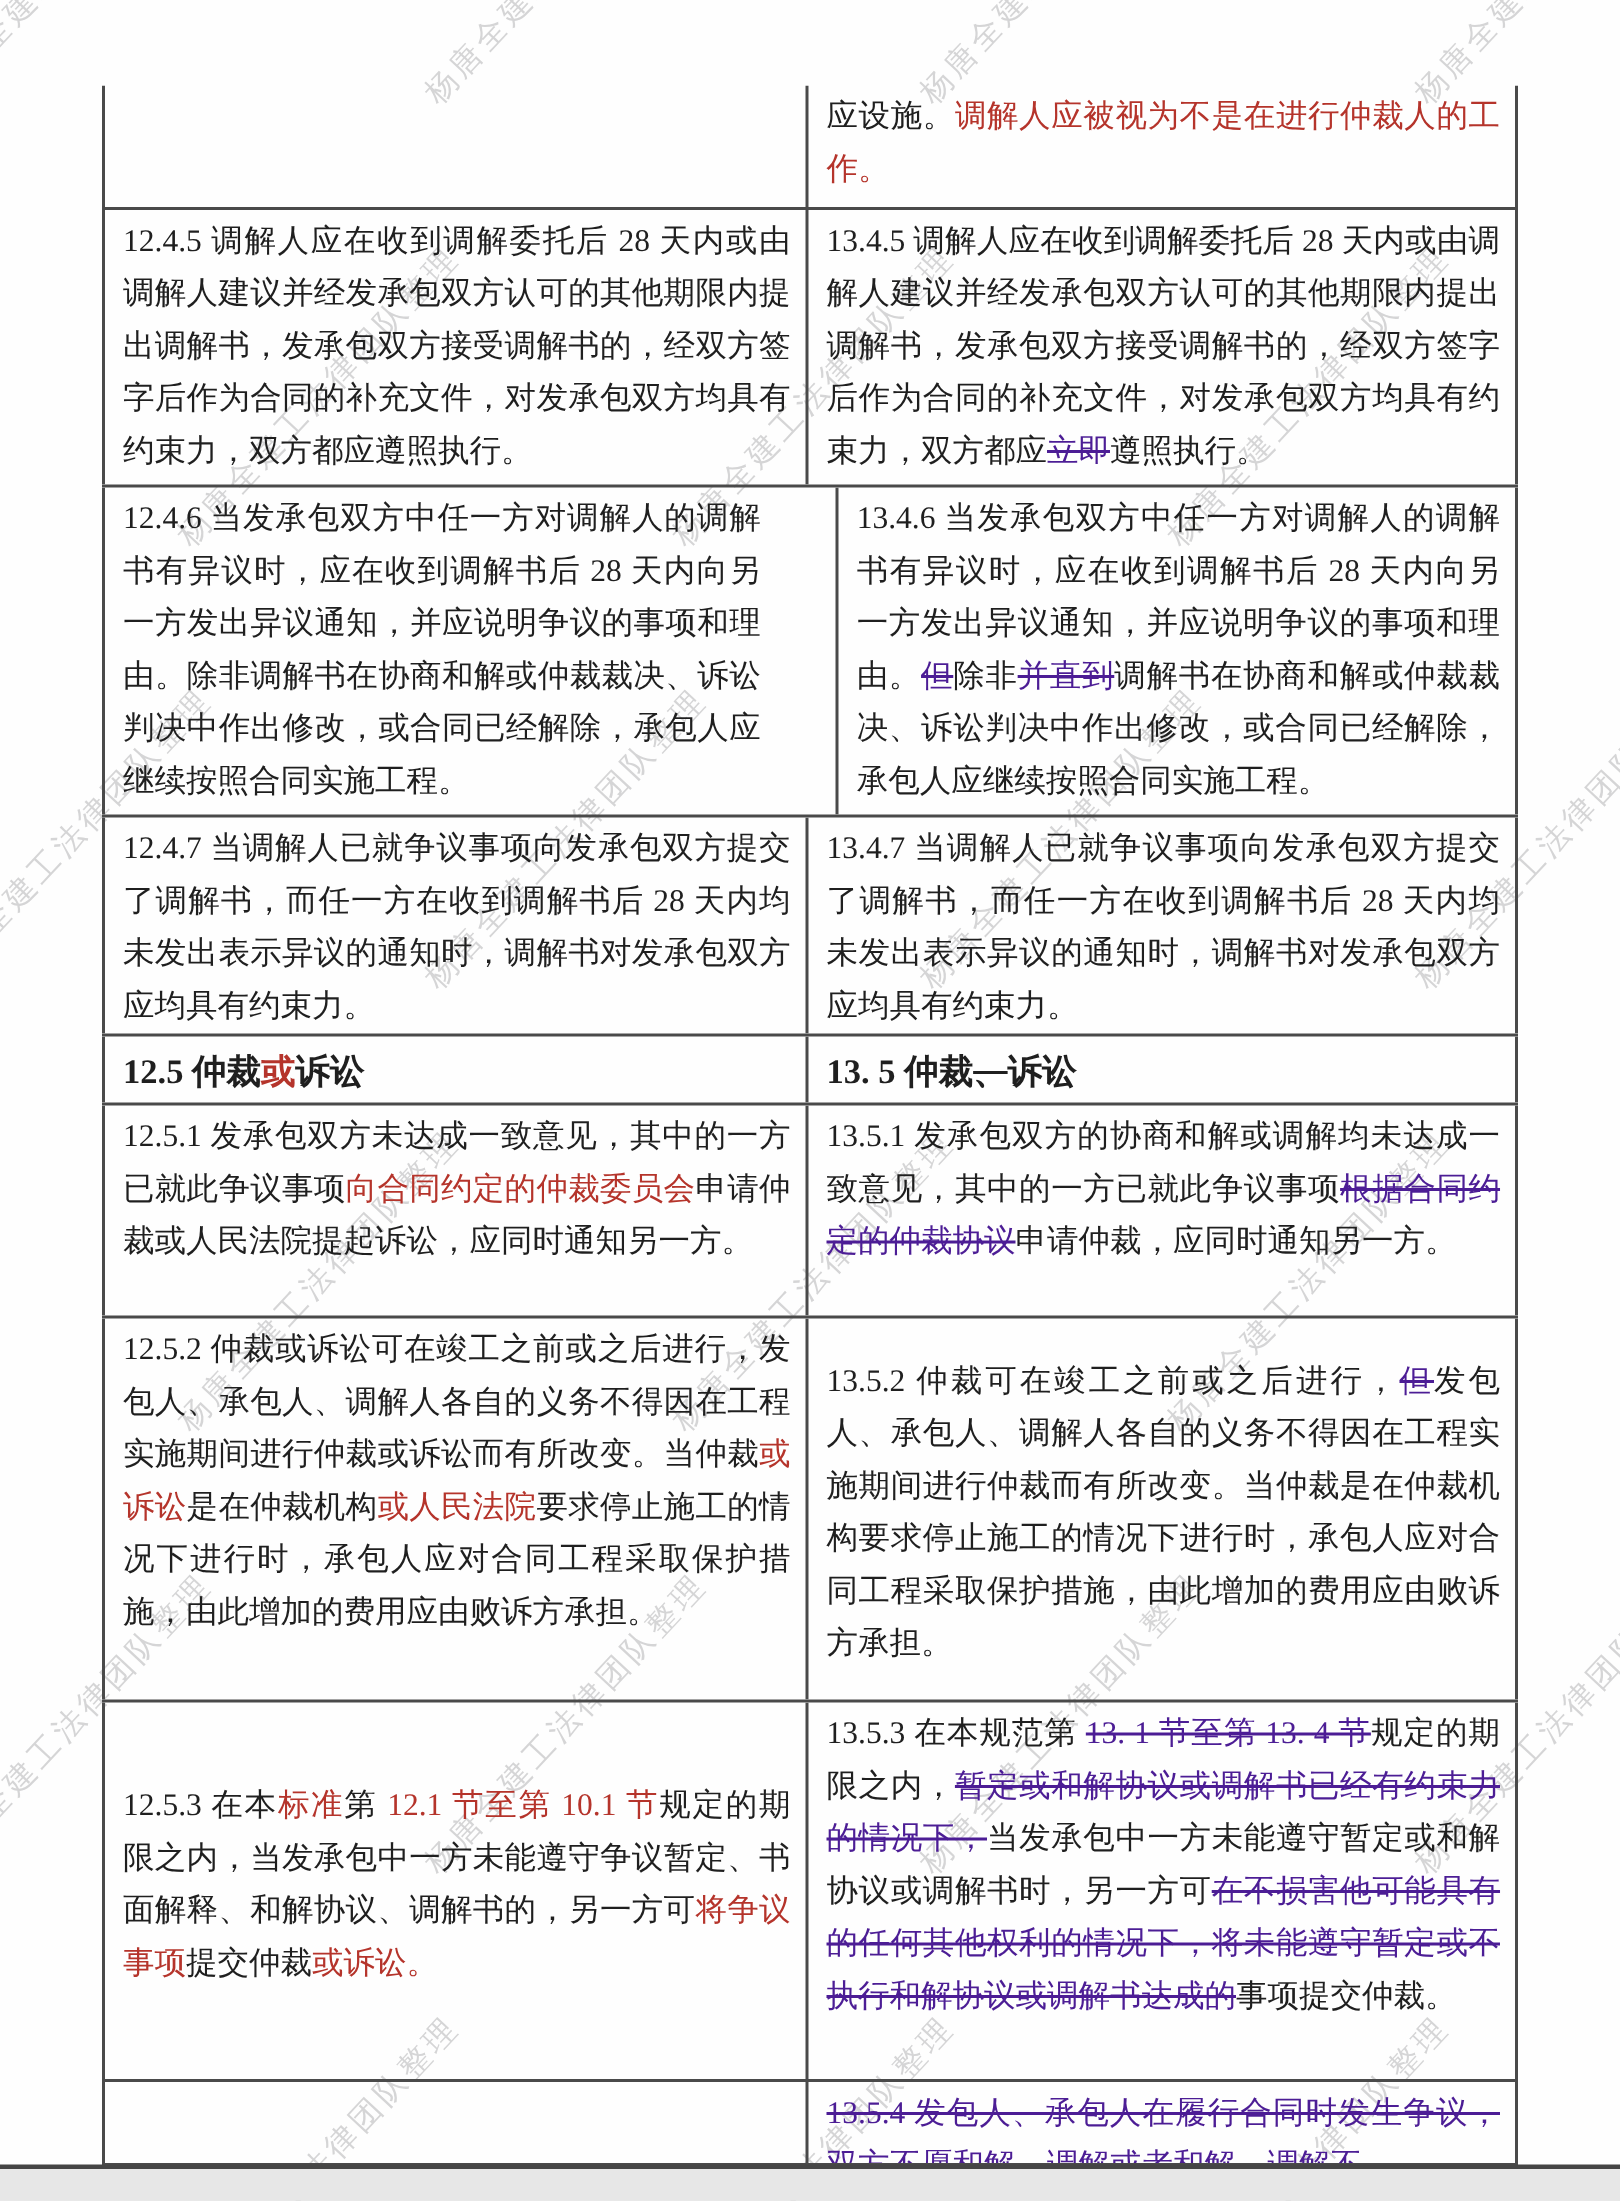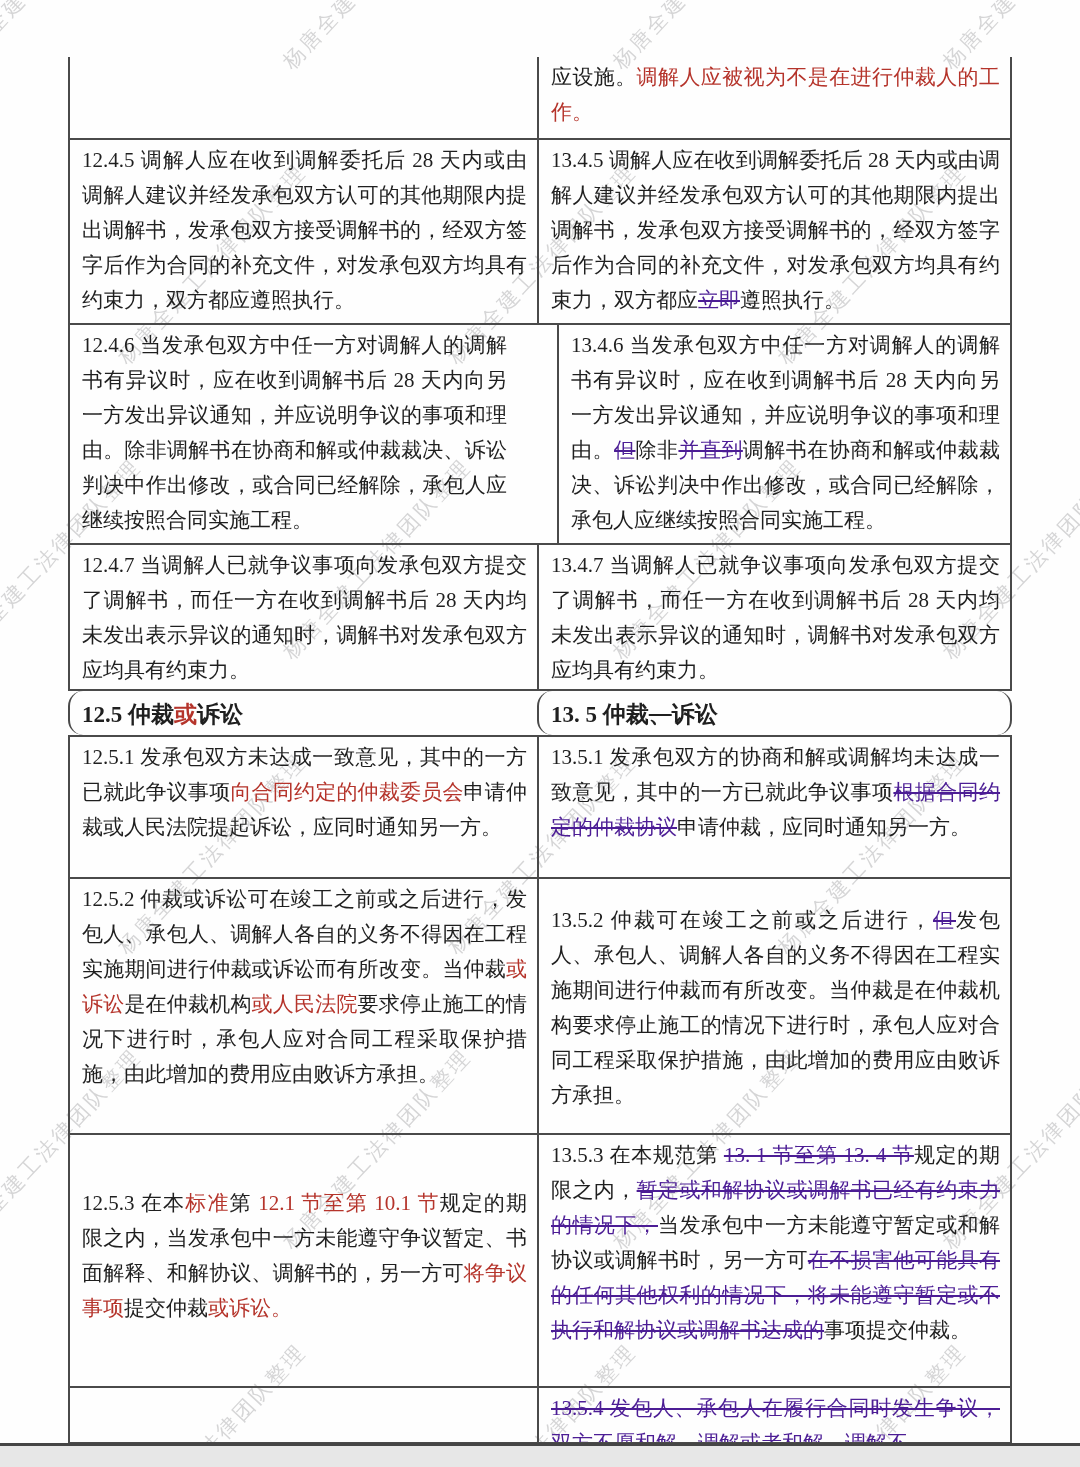--- a/index.html
+++ b/index.html
@@ -31,21 +31,21 @@
     line-height:35px;
     font-size:21px;
     text-align:justify;
     overflow:hidden;
     background:transparent;
   }
   .cell.left{width:469px;border-left:2px solid #4a4a4a;}
   .cell.right{width:475px;border-left:2px solid #4a4a4a;border-right:2px solid #4a4a4a;}
   .cell.vcenter{display:flex;align-items:center;}
   .clause{margin:0;width:100%;}
-  .row.hdr .cell{font-weight:bold;font-size:23px;padding-top:6px;border-radius:15px;}
+  .row.hdr .cell{font-weight:bold;font-size:23px;padding-top:6px;}
   
   .seg-r{color:#b5342b;}
   .seg-bs{color:#4c1d95;text-decoration:line-through;text-decoration-thickness:2px;}
   .seg-ks{text-decoration:line-through;text-decoration-thickness:2px;}
   
   .page-cut{position:absolute;left:0;top:1443px;width:1080px;height:3px;background:#454545;z-index:2;}
   .page-below{position:absolute;left:0;top:1446px;width:1080px;height:21px;background:#e7e7e7;z-index:2;}
 </style>
 </head>
 <body>

